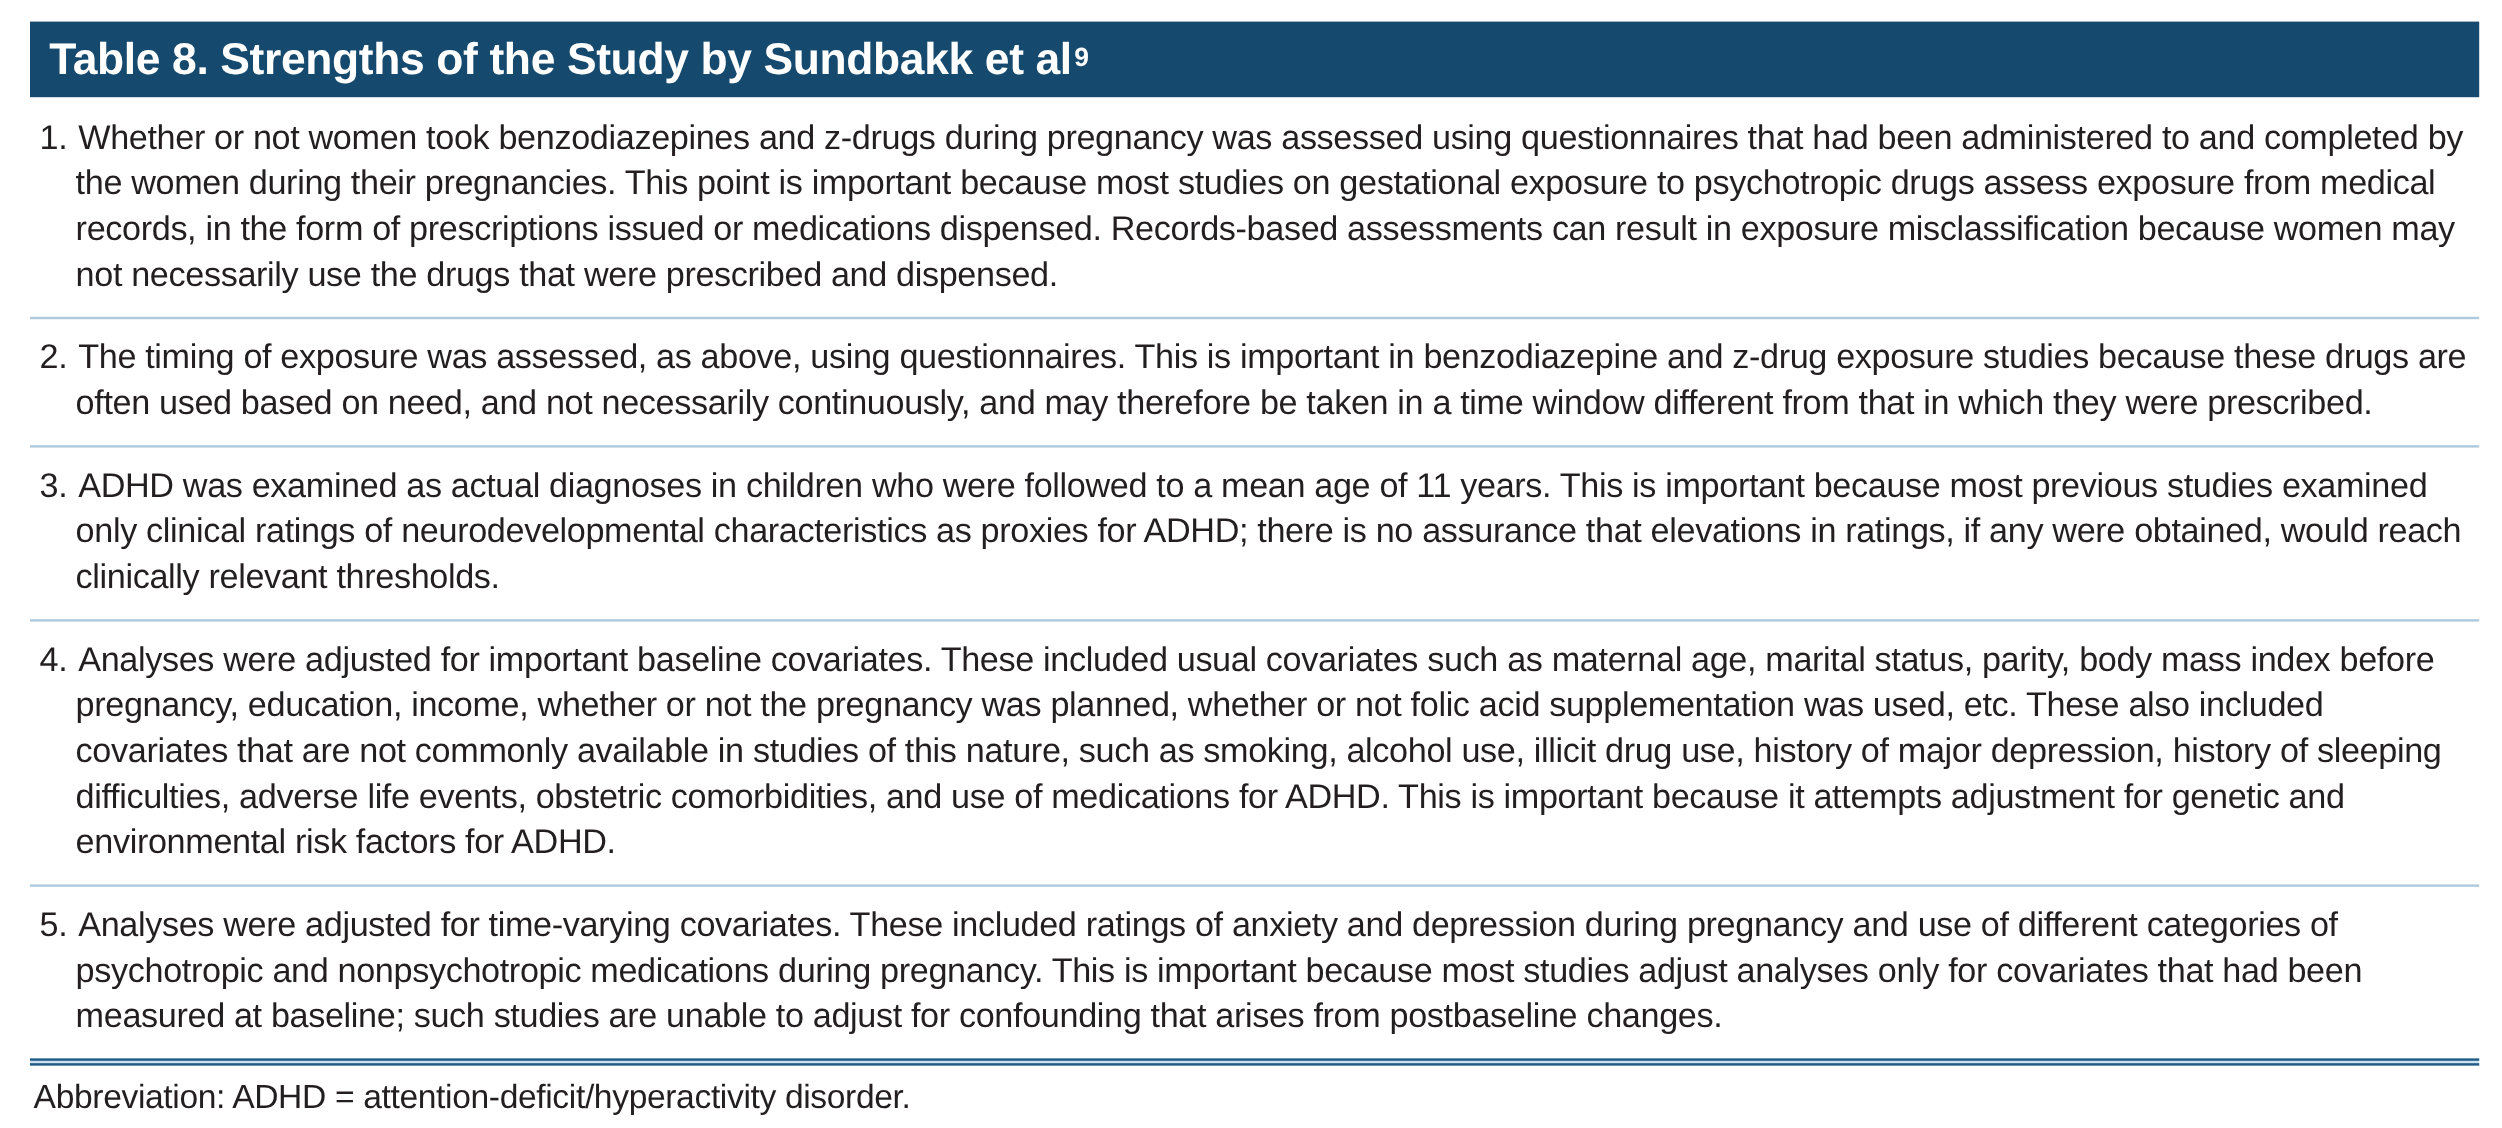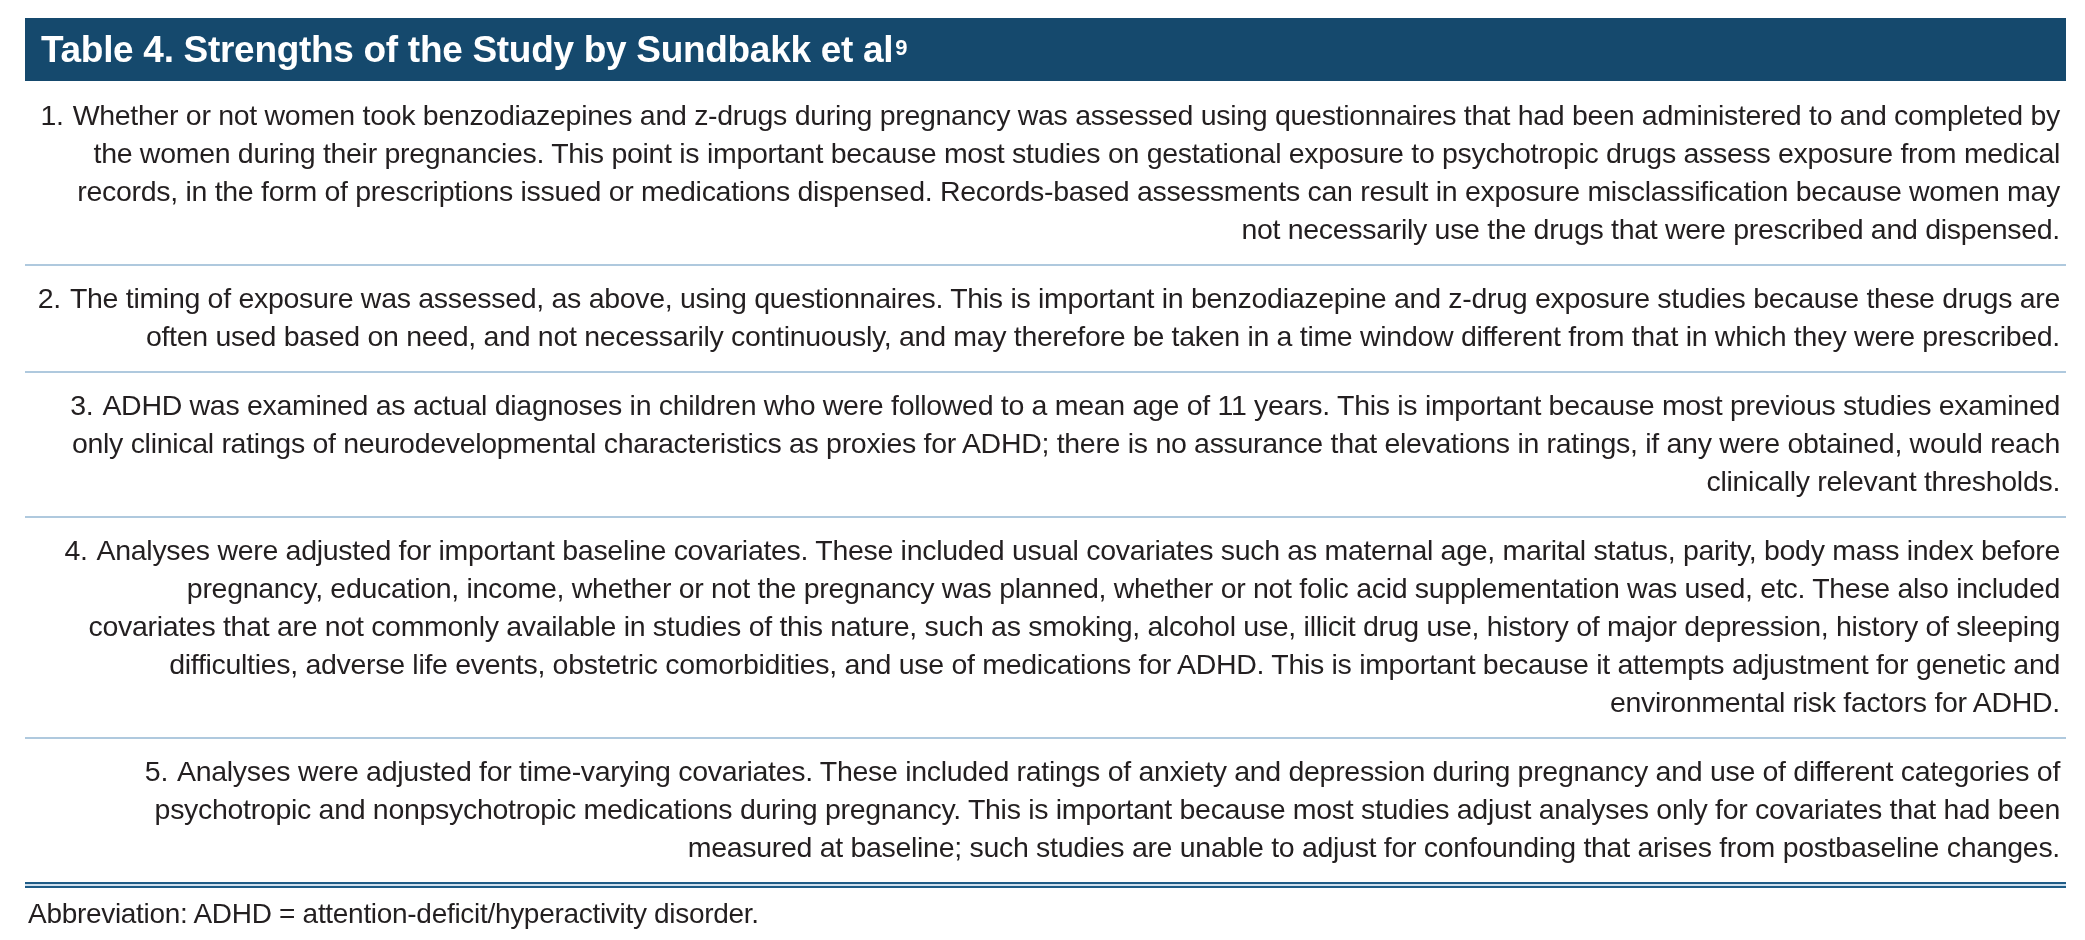--- a/index.html
+++ b/index.html
@@ -42,21 +42,20 @@
   .items {
     padding-top: 2px;
   }
   .item {
     font-size: 28.5px;
     line-height: 38px;
     letter-spacing: -0.3px;
     padding: 13px 6px 16px 38px;
     text-indent: -30px;
     border-bottom: 2px solid var(--separator, #AFC9DE);
-    text-align: right;
   }
   .item:last-child {
     border-bottom: none;
   }
   .item .num {
     margin-right: 9px;
   }
   .rule-double {
     height: 2px;
     background: var(--rule-light, #CFE0EE);
@@ -69,21 +68,21 @@
     letter-spacing: -0.3px;
     padding: 8px 6px 10px 3px;
   }
 </style>
 </head>
 <body>
 
 <div class="table-figure">
 
   <div class="table-header">
-    <span>Table 4. Strengths of the Study by Sundbakk et al</span>
+    <span>Table 8. Strengths of the Study by Sundbakk et al</span>
       <sup>9</sup>
   </div>
 
   <div class="items">
     <div class="item">
       <span class="num">1.</span><span>Whether or not women took benzodiazepines and z-drugs during pregnancy was assessed using questionnaires that had been administered to and completed by the women during their pregnancies. This point is important because most studies on gestational exposure to psychotropic drugs assess exposure from medical records, in the form of prescriptions issued or medications dispensed. Records-based assessments can result in exposure misclassification because women may not necessarily use the drugs that were prescribed and dispensed.</span>
     </div>
     <div class="item">
       <span class="num">2.</span><span>The timing of exposure was assessed, as above, using questionnaires. This is important in benzodiazepine and z-drug exposure studies because these drugs are often used based on need, and not necessarily continuously, and may therefore be taken in a time window different from that in which they were prescribed.</span>
     </div>

